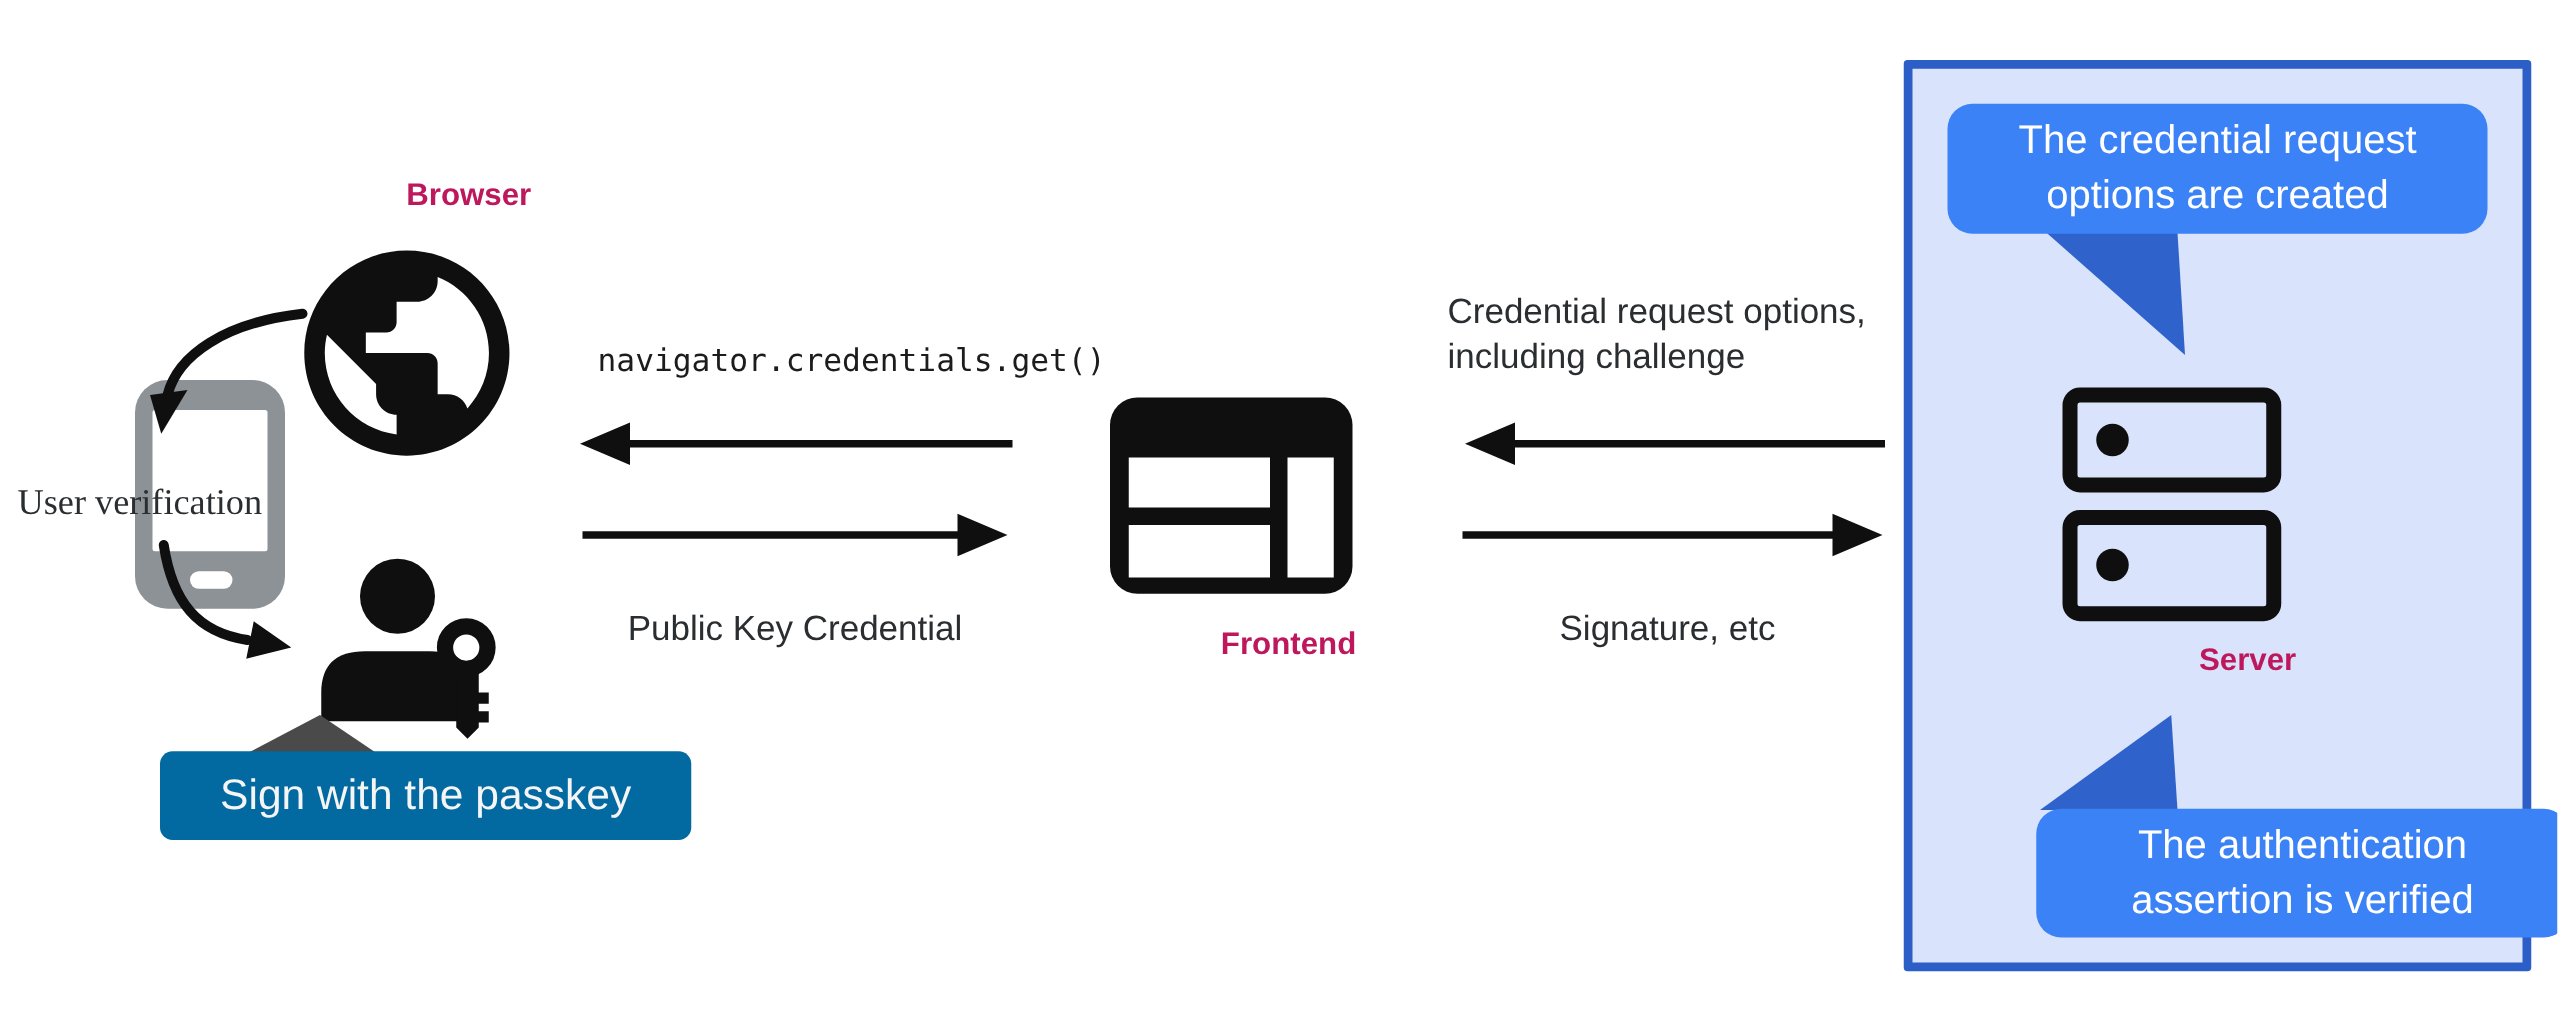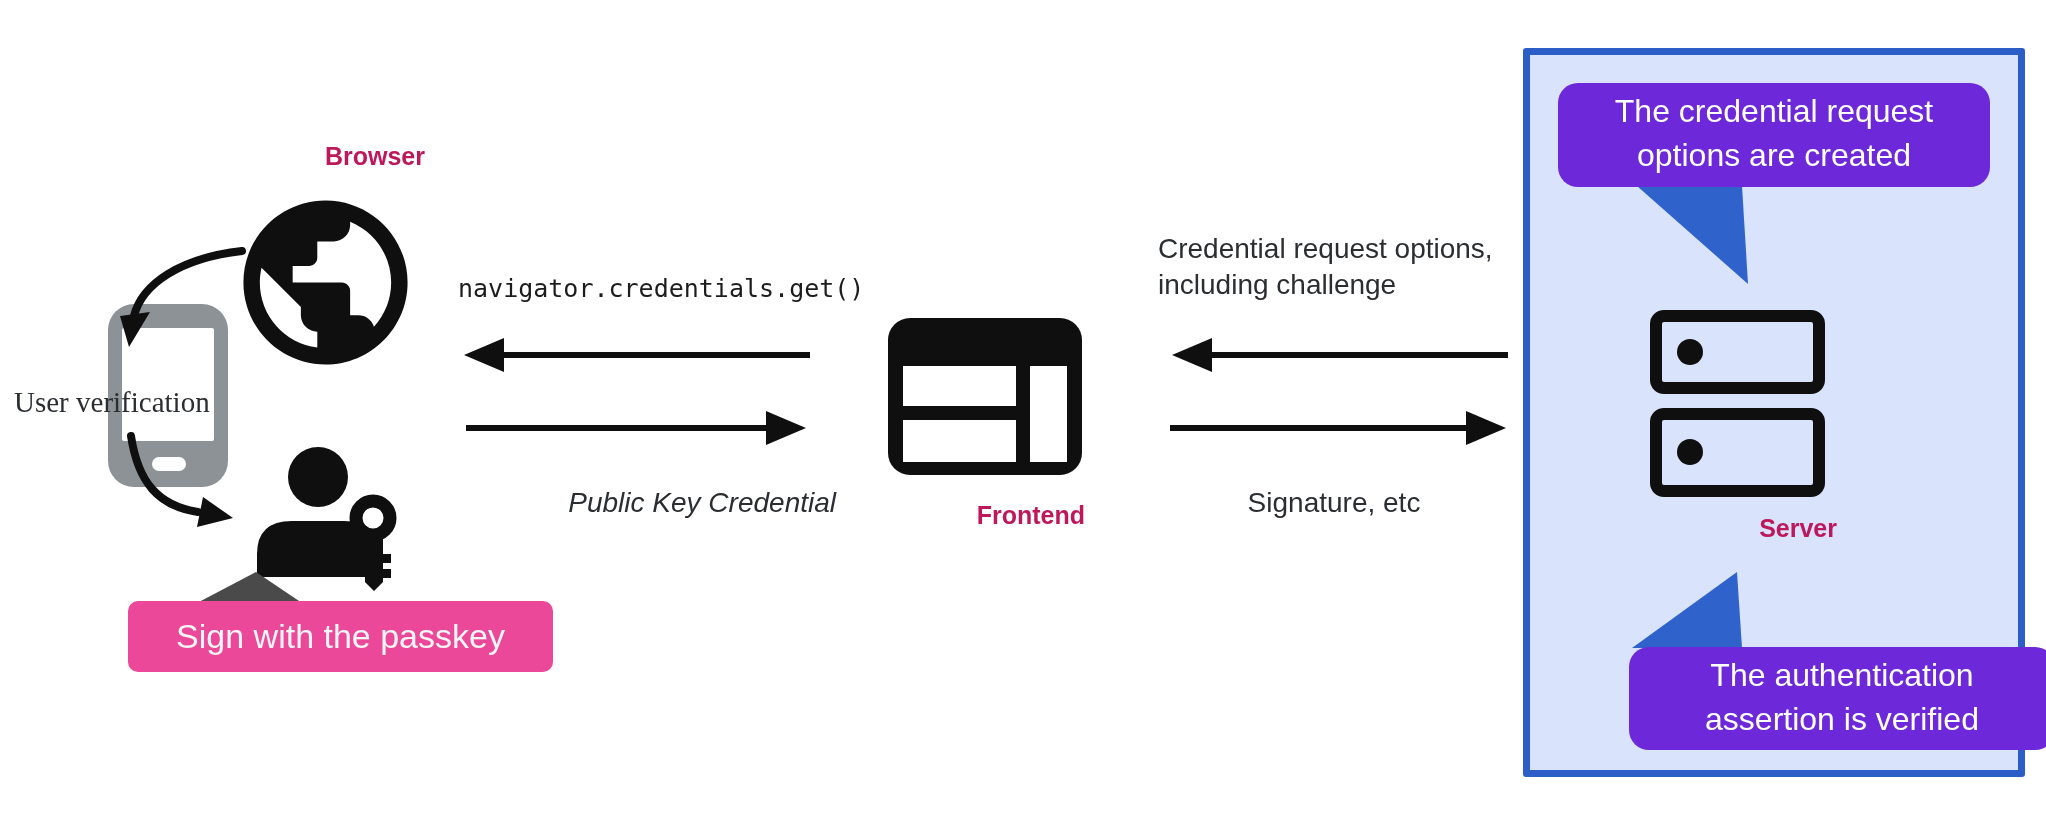--- a/index.html
+++ b/index.html
@@ -17,35 +17,35 @@
   .server-panel {
     left: 1523px; top: 48px; width: 502px; height: 729px;
     background: #d9e3fb;
     border: 7px solid #2c5ec8;
     box-sizing: border-box;
     border-radius: 3px;
   }
 
   
   .callout {
-    background: #6d28d9;
+    background: #3b82f6;
     border-radius: 20px;
     color: #ffffff;
     text-align: center;
     font-size: 32px;
     line-height: 44px;
   }
   .callout-top    { left: 1558px; top: 83px;  width: 432px; height: 104px; padding-top: 6px; box-sizing: border-box; }
   .callout-bottom { left: 1629px; top: 647px; width: 426px; height: 103px; padding-top: 6px; box-sizing: border-box; }
   .callout span { display: block; }
 
   
   .tooltip {
     left: 128px; top: 601px; width: 425px; height: 71px;
-    background: #ec4899;
+    background: #0369a1;
     border-radius: 10px;
     color: #f5f5f5;
     font-size: 34px;
     line-height: 71px;
     text-align: center;
   }
 
   
   .phone { left: 108px; top: 304px; width: 120px; height: 183px; background: #8d9297; border-radius: 26px; }
   .phone-screen { left: 14px; top: 24px; width: 92px; height: 113px; background: #ffffff; border-radius: 2px; }
@@ -164,23 +164,23 @@
   </div>
 
   <div class="abs tooltip">Sign with the passkey</div>
 
   <div class="abs node-label" style="left:225px; top:142px;">Browser</div>
   <div class="abs node-label" style="left:885px; top:501px;">Frontend</div>
   <div class="abs node-label" style="left:1637px; top:514px;">Server</div>
 
   <div class="abs flow-label" style="left:14px; top:386px; font-size:29px;font-family:Liberation Serif, serif;">User verification</div>
 
-  <div class="abs code-label" style="left:458px; top:274px;">navigator.credentials.get()</div>
+  <div class="abs code-label" style="left:478px; top:274px;">navigator.credentials.get()</div>
 
-  <div class="abs flow-label" style="left:436px; top:487px; width:400px; text-align:right;font-style:italic;">Public Key Credential</div>
+  <div class="abs flow-label" style="left:436px; top:487px; width:400px; text-align:center;">Public Key Credential</div>
 
   <div class="abs flow-label" style="left:1138px; top:231px; line-height:36px;margin-left:20px;">
     <span style="display:block">Credential request options,</span>
     <span style="display:block">including challenge</span>
   </div>
 
   <div class="abs flow-label" style="left:1184px; top:487px; width:300px; text-align:center;">Signature, etc</div>
 
 </div>
 

